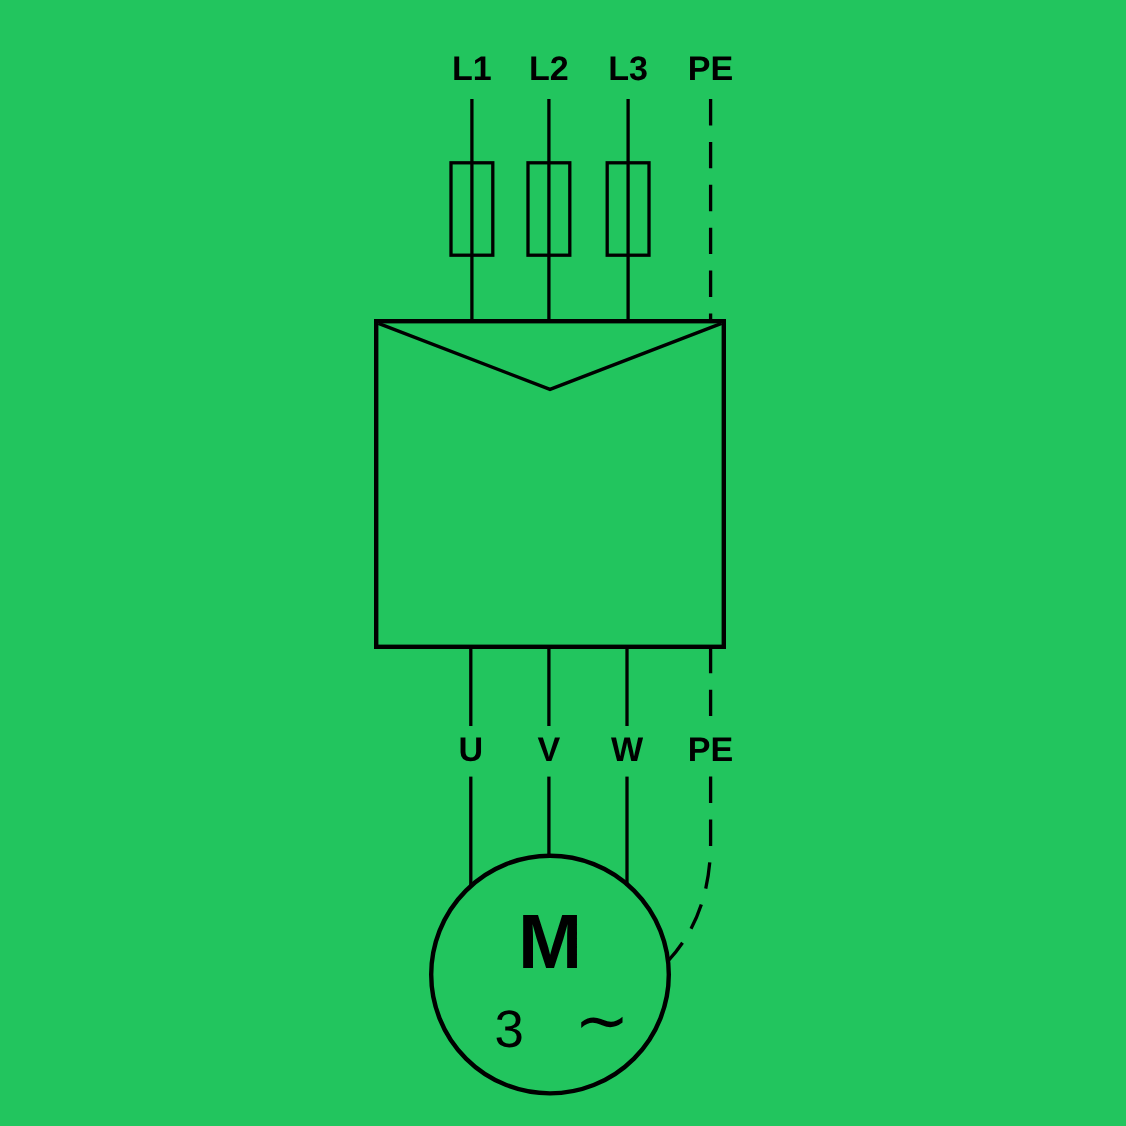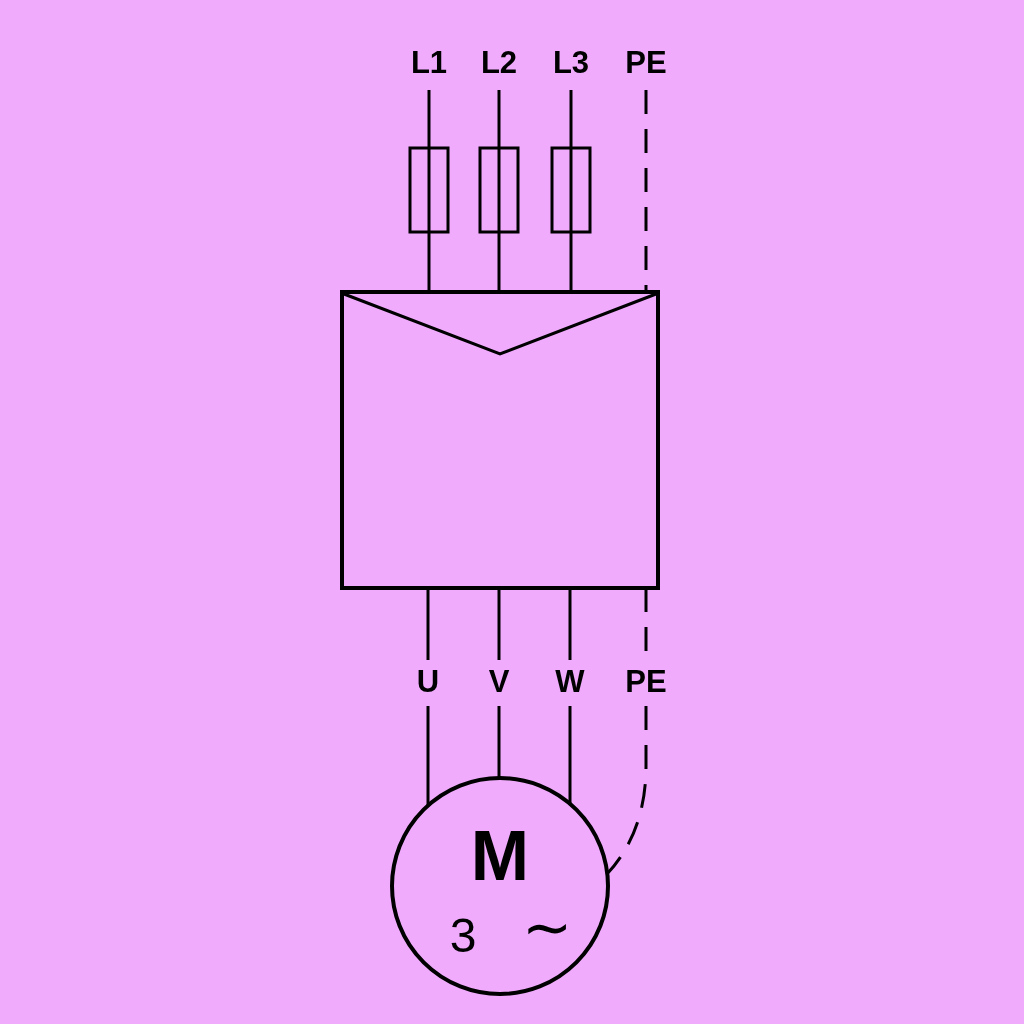--- a/index.html
+++ b/index.html
@@ -7,21 +7,21 @@
     padding: 0;
     background: #ffffff;
     width: 1024px;
     height: 1024px;
     font-family: "Liberation Sans", sans-serif;
   }
   .stage {
     position: relative;
     width: 1024px;
     height: 1024px;
-    background: #f0abfc;
+    background: #22c55e;
     overflow: hidden;
   }
   svg text {
     font-family: "Liberation Sans", sans-serif;
     fill: #000000;
   }
   .terminal-label {
     font-size: 31px;
     font-weight: bold;
   }

